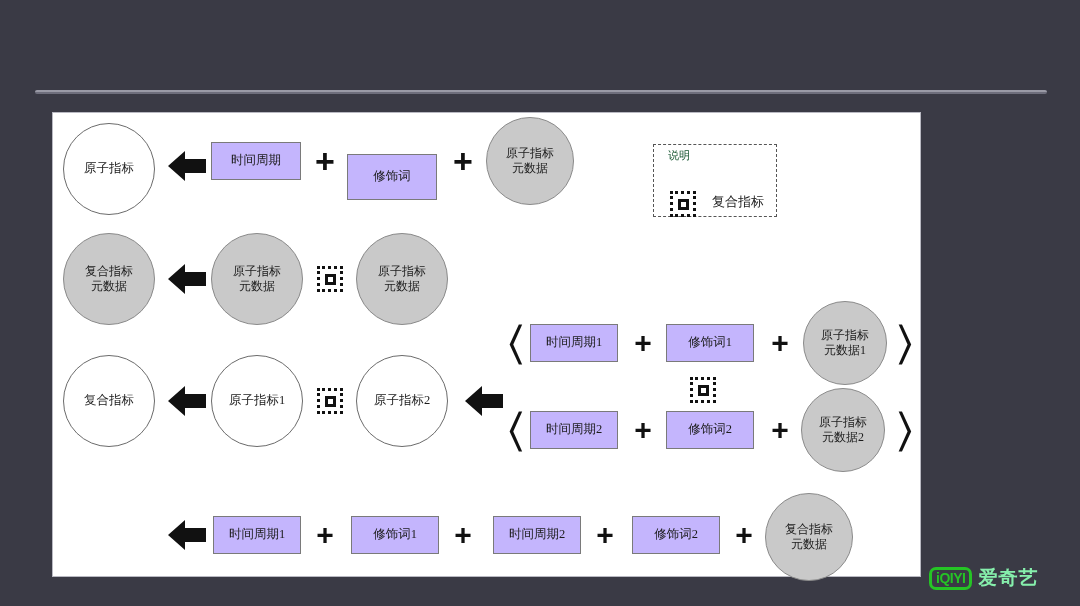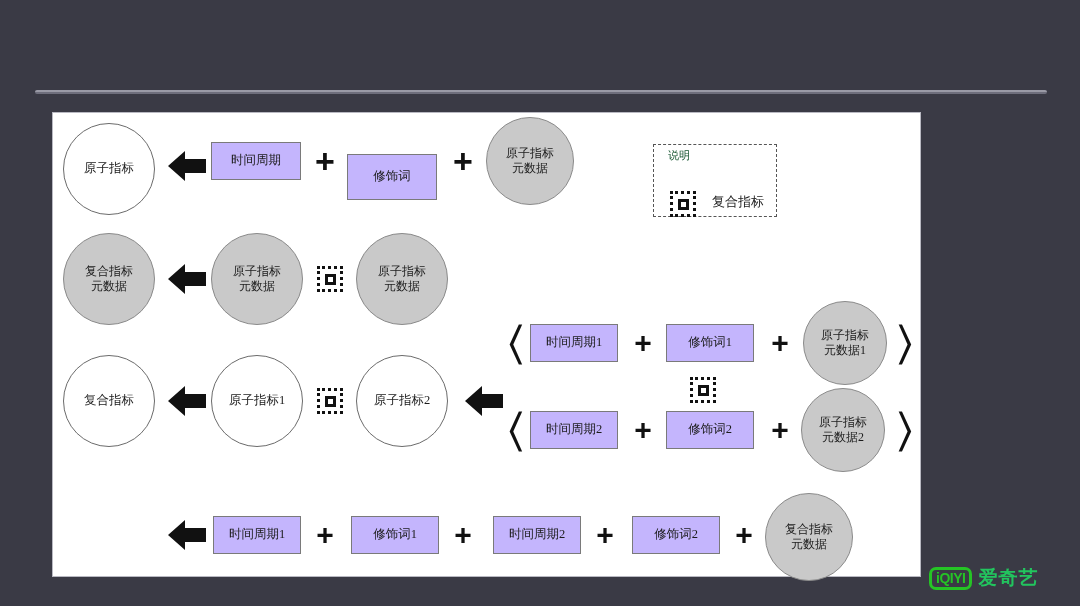--- a/index.html
+++ b/index.html
@@ -129,21 +129,21 @@
     box-sizing:border-box;
     border:3px solid #25c425;
     border-radius:7px;
     padding:1px 4px;
     color:#25c425;
     font-family:"Liberation Sans","DejaVu Sans",sans-serif;
     font-weight:bold;font-size:14px;letter-spacing:-0.5px;
     line-height:15px;
   }
   .iqiyi-cn{
-    color:#22c55e;
+    color:#86efac;
     font-family:Liberation Mono, monospace;
     font-weight:bold;font-size:19px;letter-spacing:1px;
   }
   .community-wm{
     position:absolute;left:903px;top:576px;
     color:#595966;
     font-family:"Liberation Sans","DejaVu Sans",sans-serif;
     font-size:15px;letter-spacing:1px;
   }
 </style>

